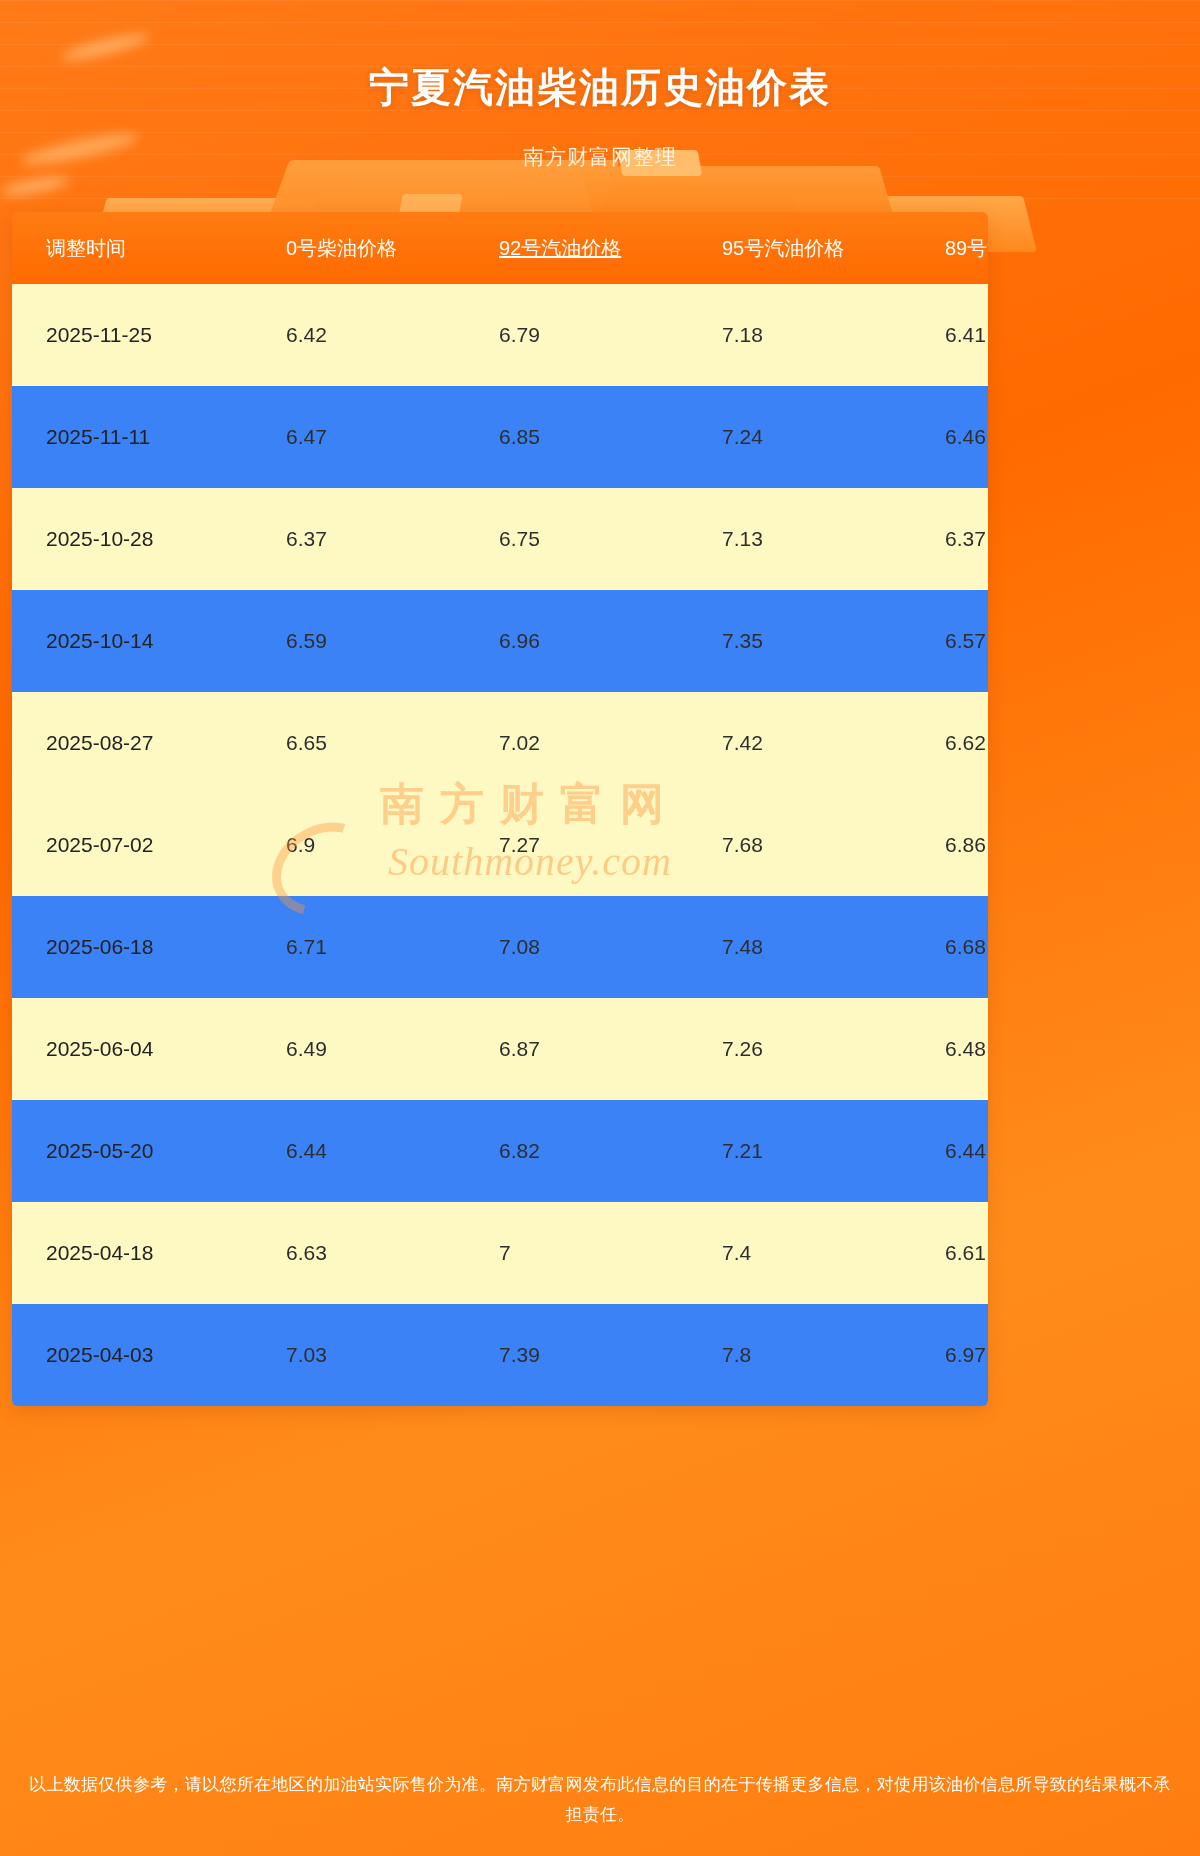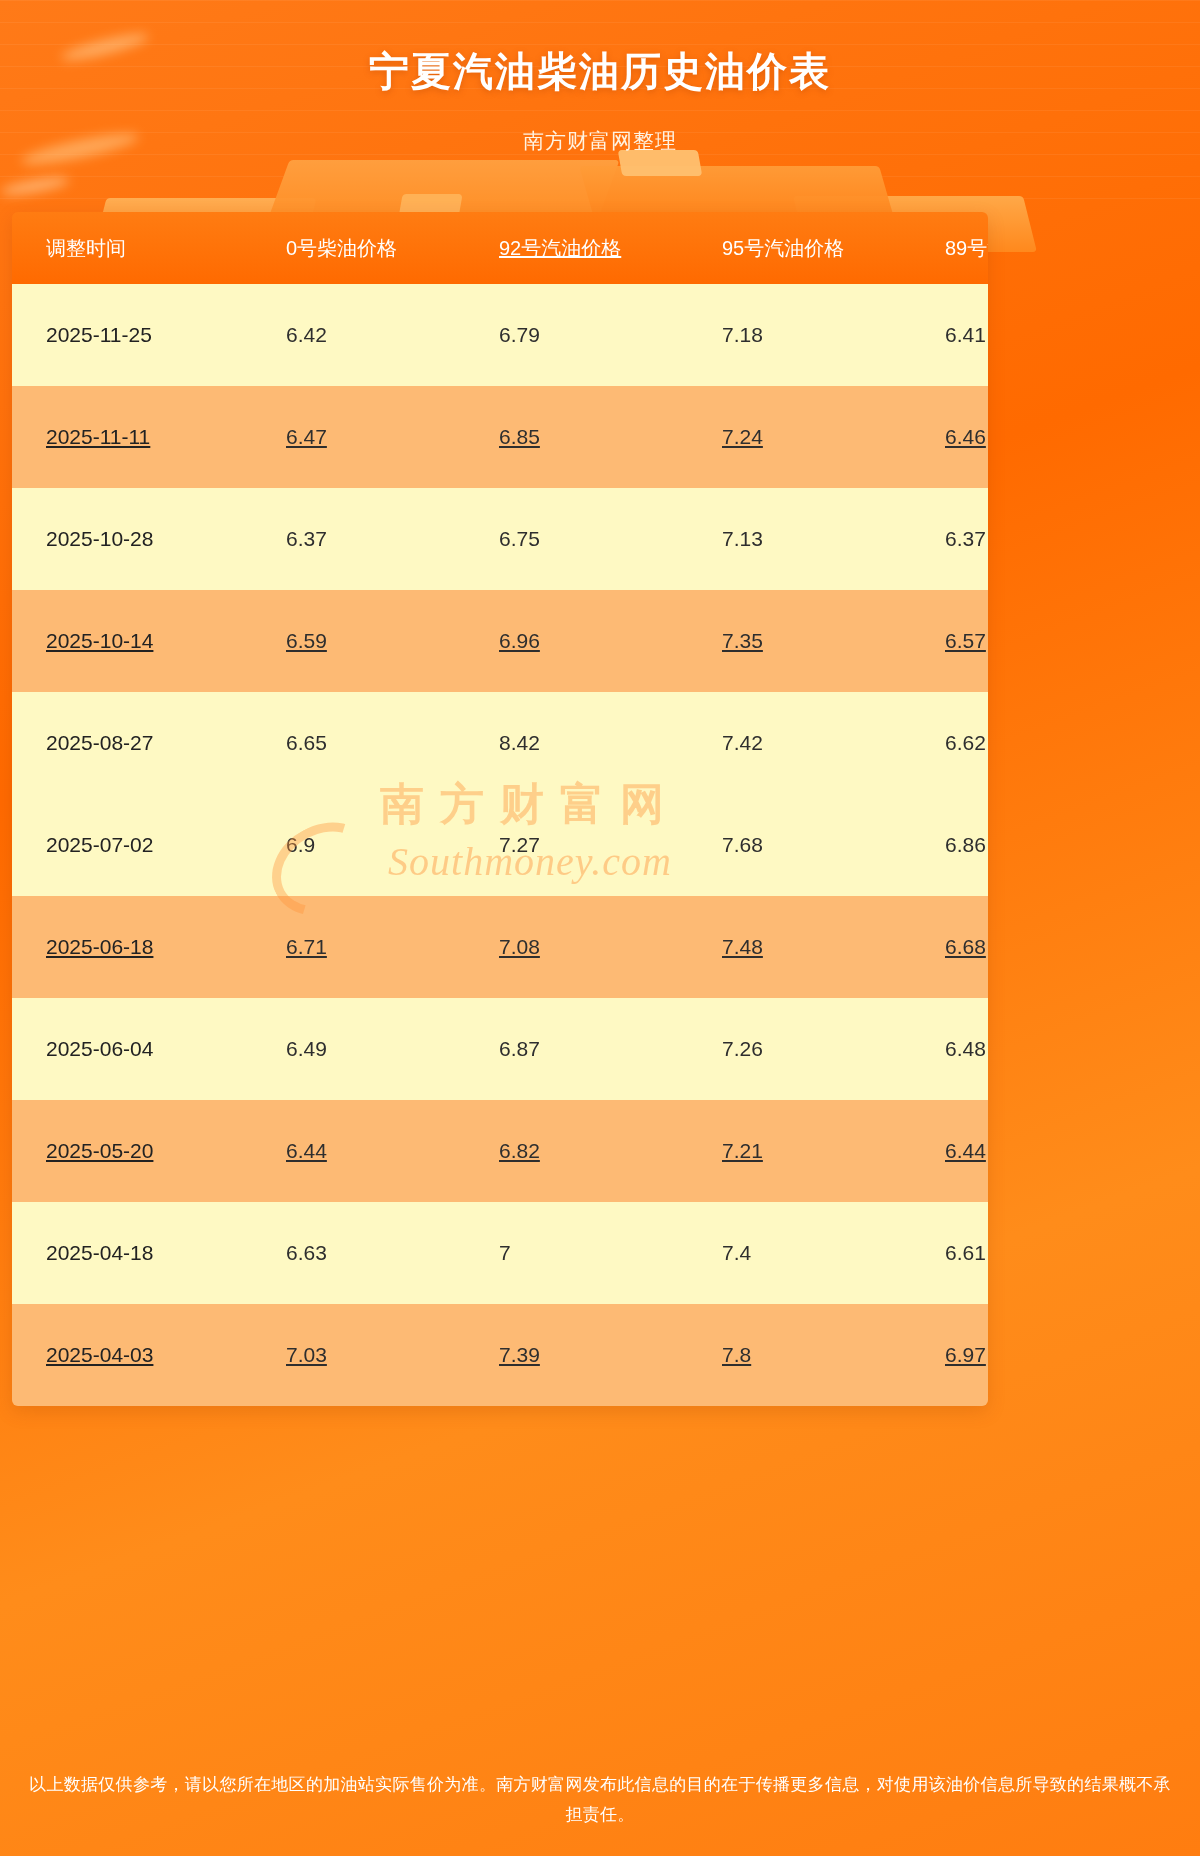--- a/index.html
+++ b/index.html
@@ -62,21 +62,21 @@
     position: relative;
     text-align: center;
     padding-top: 44px;
   }
   .title {
     font-size: 40px;
     font-weight: bold;
     color: #ffffff;
     letter-spacing: 2px;
     text-shadow: 0 2px 6px rgba(170,60,0,.35);
-    margin: 0;
+    margin: 16px;
   }
   .subtitle {
     margin-top: 28px;
     font-size: 21px;
     color: #fff3e2;
     letter-spacing: 1px;
   }
 
   
   .card {
@@ -109,21 +109,21 @@
   thead th.c4 { width: 217px; }
 
   tbody td {
     height: 100px;
     font-size: 21px;
     color: #2e2e2e;
     padding-left: 34px;
     text-align: left;
   }
   tbody tr.odd  td { background: #fef9c3; }
-  tbody tr.even td { background: #fdba74; text-decoration: underline; }
+  tbody tr.even td { background: #3b82f6; }
   tbody td.date { color: #222; }
 
   
   .watermark {
     position: absolute;
     left: 280px;
     top: 775px;
     width: 500px;
     pointer-events: none;
     user-select: none;
@@ -230,21 +230,21 @@
         <tr class="even">
           <td class="date">2025-10-14</td>
           <td>6.59</td>
           <td>6.96</td>
           <td>7.35</td>
           <td>6.57</td>
         </tr>
         <tr class="odd">
           <td class="date">2025-08-27</td>
           <td>6.65</td>
-          <td>8.42</td>
+          <td>7.02</td>
           <td>7.42</td>
           <td>6.62</td>
         </tr>
         <tr class="odd">
           <td class="date">2025-07-02</td>
           <td>6.9</td>
           <td>7.27</td>
           <td>7.68</td>
           <td>6.86</td>
         </tr>

